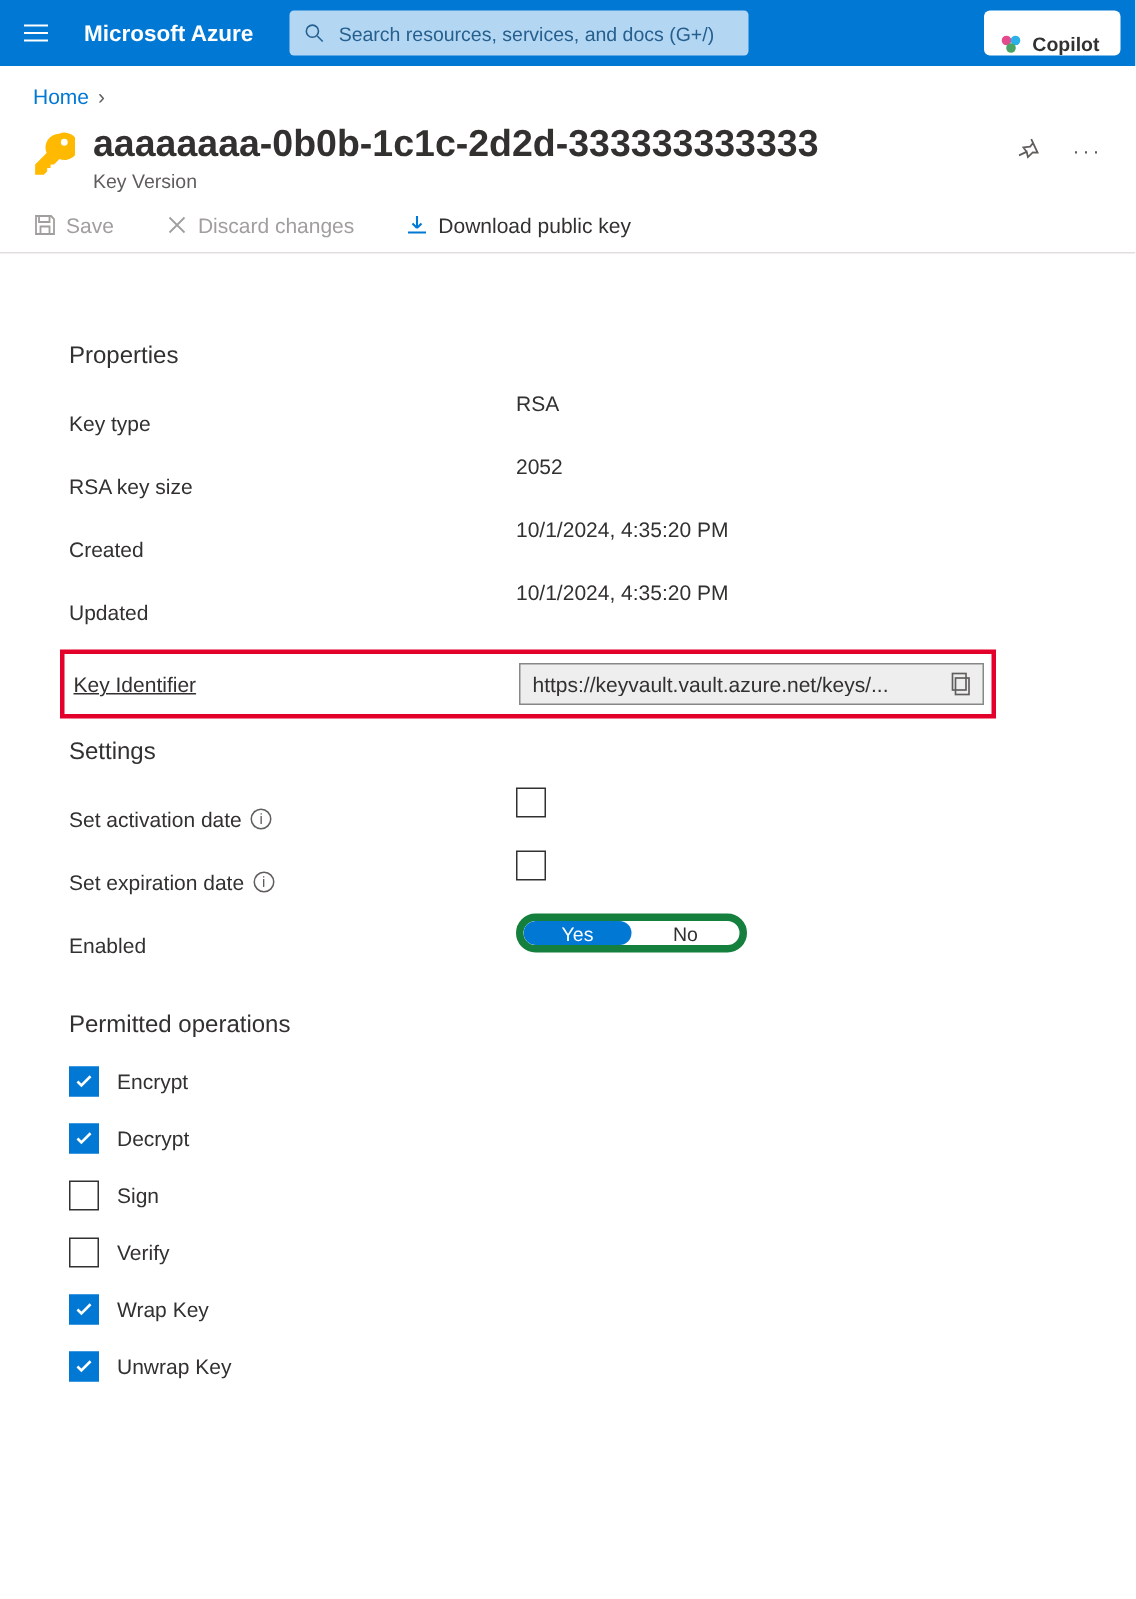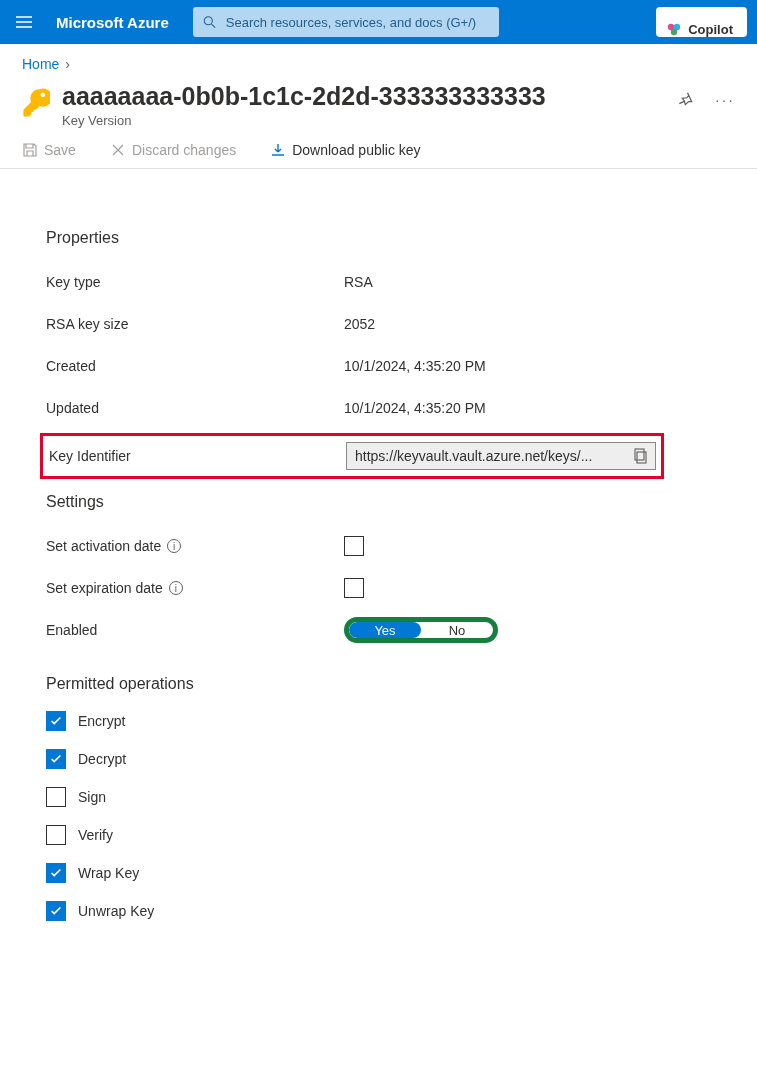--- a/index.html
+++ b/index.html
@@ -116,21 +116,20 @@
   .tb-item svg { width: 16px; height: 16px; }
   
   .content { padding: 24px 22px 40px 46px; }
   .section-title {
     font-size: 16px;
     font-weight: 400;
     margin: 36px 0 14px;
   }
   .row {
     display: flex;
-    align-items: center;
     min-height: 42px;
     font-size: 14px;
   }
   .row .label {
     width: 298px;
     color: #323130;
     display: flex; align-items: center; gap: 6px;
   }
   .row .value { color: #323130; }
   .info-icon {
@@ -140,21 +139,21 @@
   }
   
   .highlight-box {
     border: 3px solid #e3002b;
     padding: 6px 4px 6px 0px;
     display: flex; align-items: center;
     margin-left: -6px;
     margin-top: 4px;
     width: 624px;
   }
-  .highlight-box .label { width: 303px; padding-left: 6px; }
+  .highlight-box .label { width: 303px; padding-left: 6px; text-decoration: underline; }
   .ki-input {
     display: flex; align-items: center;
     border: 1px solid #8a8886;
     background: #eeeeee;
     height: 28px;
     width: 310px;
     padding: 0 6px 0 8px;
     font-size: 14px;
     color: #323130;
     gap: 6px;

